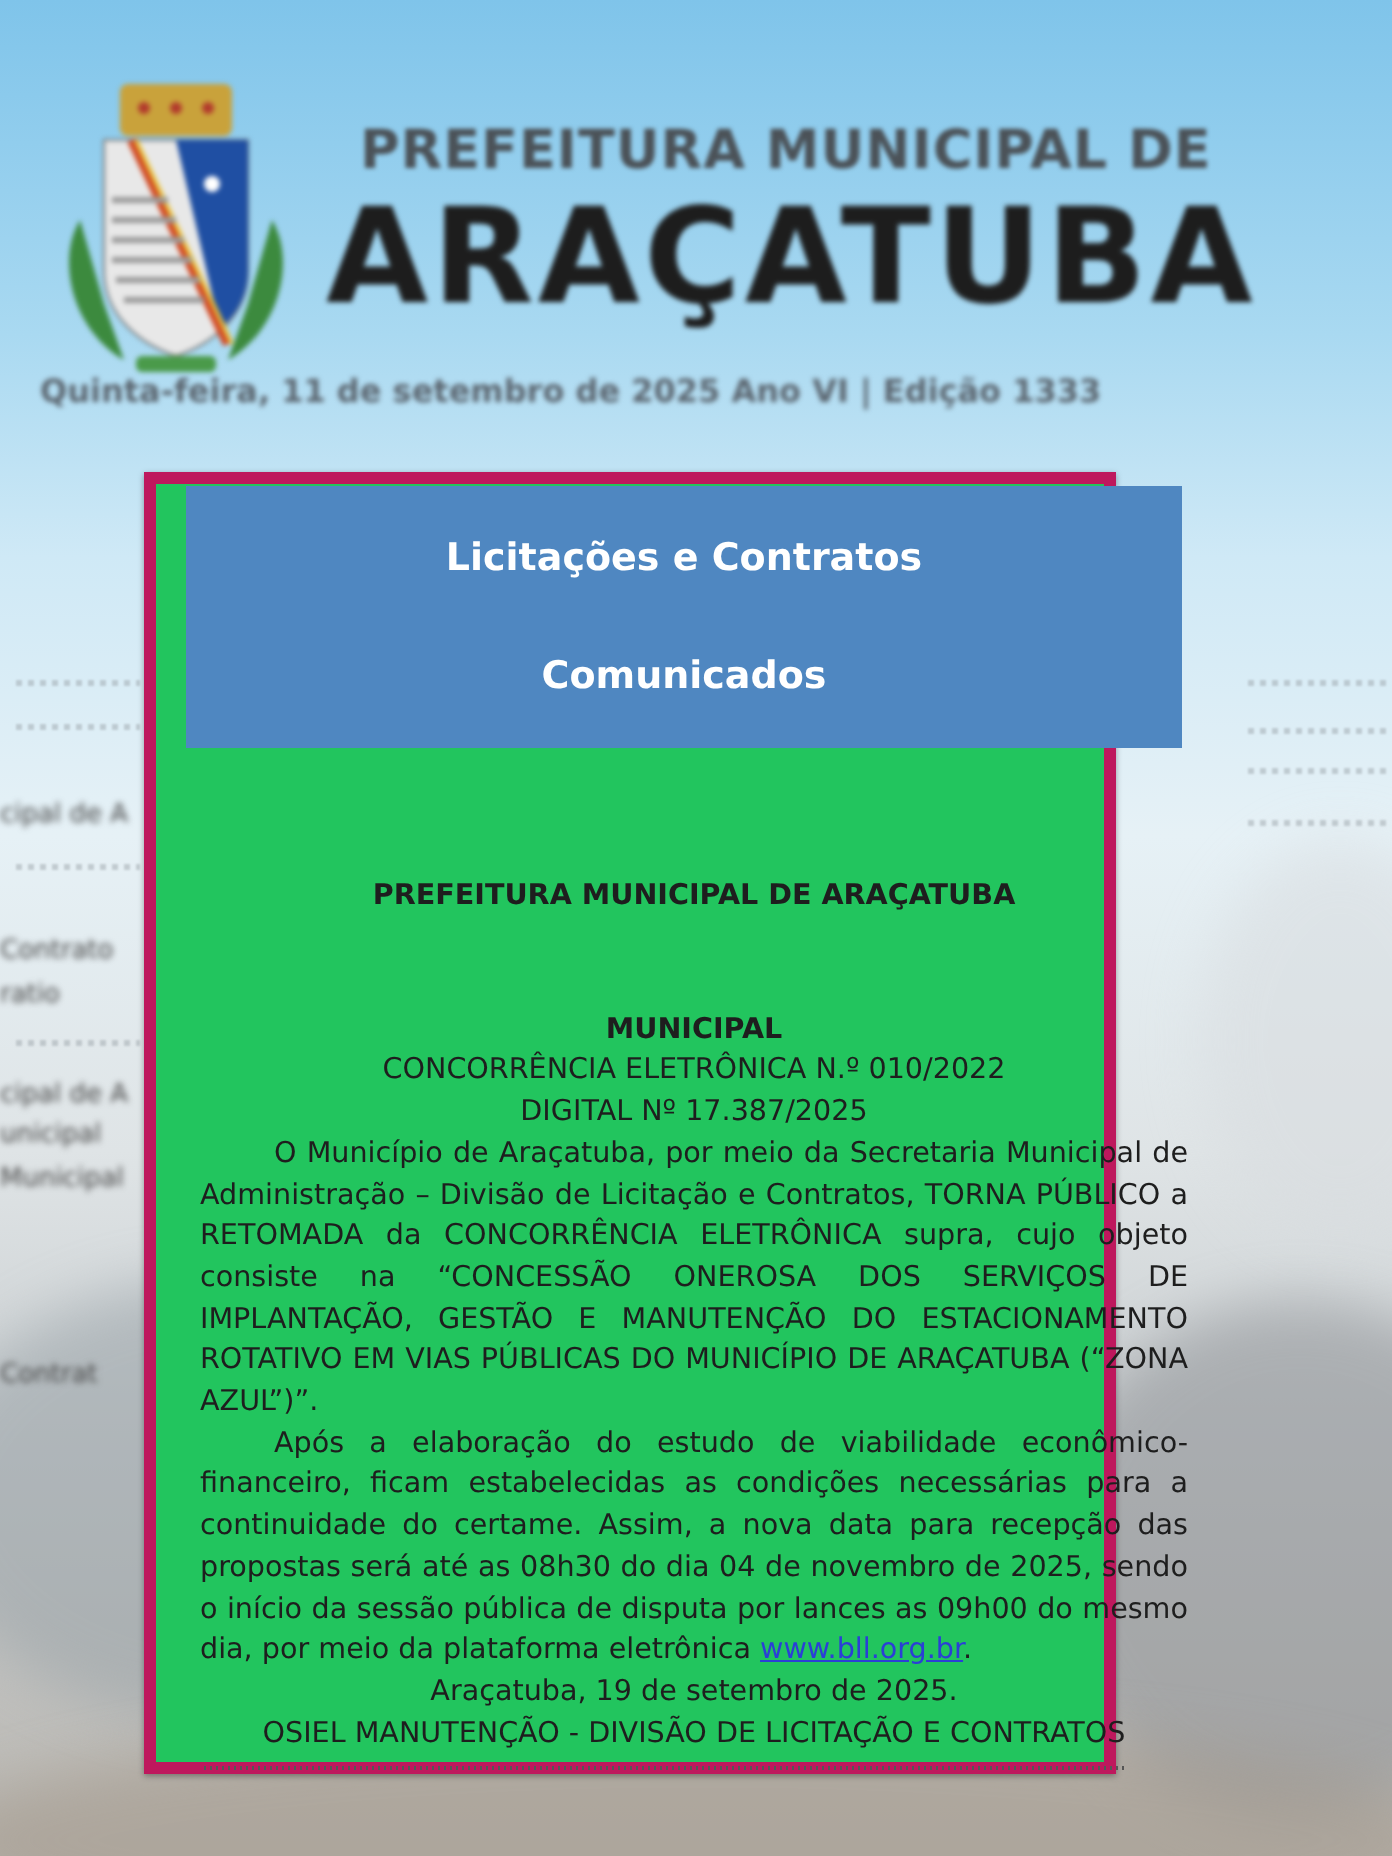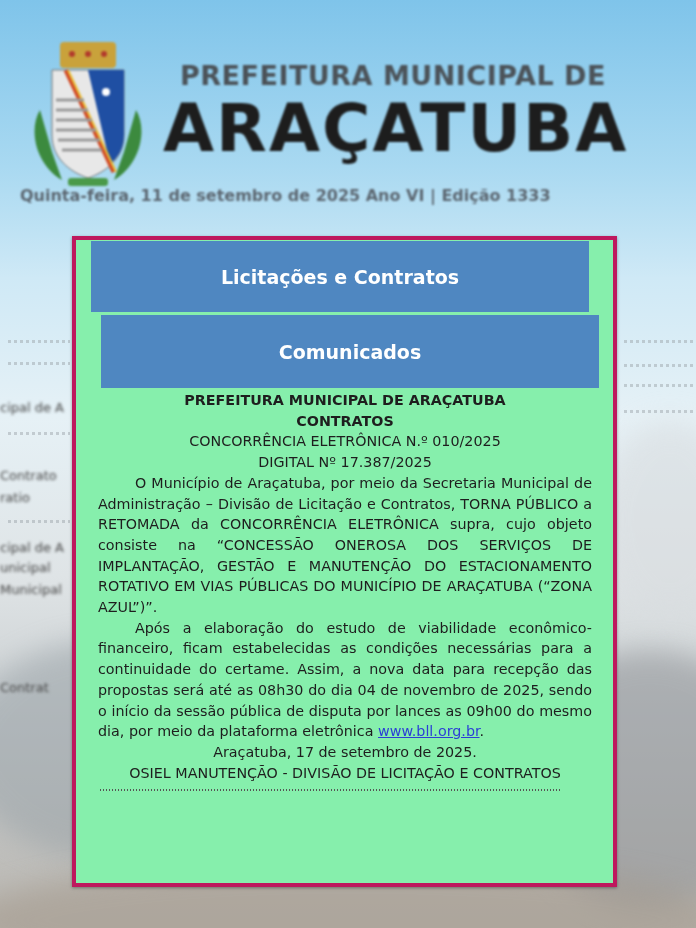--- a/index.html
+++ b/index.html
@@ -21,37 +21,37 @@
     letter-spacing:2px; filter: blur(1.2px); white-space:nowrap; font-family:"DejaVu Sans", sans-serif;
   }
   .mast-date {
     position:absolute; left:20px; top:186px; font-size:16px; font-weight:bold; color:#5b6670;
     filter: blur(1.3px); white-space:nowrap;
   }
   .bg-line { position:absolute; height:3px; background: repeating-linear-gradient(90deg, #98a0a6 0 3px, transparent 3px 6px); opacity:.45; filter: blur(.6px); }
   .bg-word { position:absolute; font-size:13px; color:#444; filter: blur(1.6px); white-space:nowrap; }
 
   .card {
-    position:absolute; left:72px; top:236px; width:545px; height:651px;
-    background:#86efac; border:4px solid #be185d; box-shadow: 0 1px 3px rgba(0,0,0,.35);
+    position:absolute; left:72px; top:236px; width:486px; height:651px;
+    background:#22c55e; border:6px solid #be185d; box-shadow: 0 1px 3px rgba(0,0,0,.35);
     box-sizing:border-box;
   }
   .band {
     position:absolute; left:15px; width:498px; background:#4f87c1; color:#fff;
     font-weight:bold; font-size:19px; text-align:center;
     display:flex; align-items:center; justify-content:center;
   }
   .band1 { top:1px; height:71px; }
-  .band2 { top:75px; height:73px;margin-left:10px; }
+  .band2 { top:59px; height:73px; }
   .content {
     position:absolute; left:22px; top:150px; width:494px;
     font-size:14.3px; line-height:20.7px; color:#1e1e1e;
   }
   .center { text-align:center; }
-  .bold { font-weight:bold; }
+  .bold { font-weight:bold;margin-top:46px; }
   .para { text-align:justify; text-indent:37px; }
   a.link { color:#2b3fd6; text-decoration:underline; }
   .dots {
     margin-top:6px; height:2px; width:462px; margin-left:2px;
     background: repeating-linear-gradient(90deg, #555 0 1px, transparent 1px 3px);
   }
 </style>
 </head>
 <body>
 
@@ -110,22 +110,22 @@
 <div class="card">
   <div class="band band1">
     <span>Licitações e Contratos</span>
   </div>
   <div class="band band2">
     <span>Comunicados</span>
   </div>
 
   <div class="content">
     <div class="center bold">PREFEITURA MUNICIPAL DE ARAÇATUBA</div>
-    <div class="center bold">CONTRATOS</div>
-    <div class="center">CONCORRÊNCIA ELETRÔNICA N.º 010/2025</div>
+    <div class="center bold">MUNICIPAL</div>
+    <div class="center">CONCORRÊNCIA ELETRÔNICA N.º 010/2022</div>
     <div class="center">DIGITAL Nº 17.387/2025</div>
     <div class="para">O Município de Araçatuba, por meio da Secretaria Municipal de Administração – Divisão de Licitação e Contratos, TORNA PÚBLICO a RETOMADA da CONCORRÊNCIA ELETRÔNICA supra, cujo objeto consiste na “CONCESSÃO ONEROSA DOS SERVIÇOS DE IMPLANTAÇÃO, GESTÃO E MANUTENÇÃO DO ESTACIONAMENTO ROTATIVO EM VIAS PÚBLICAS DO MUNICÍPIO DE ARAÇATUBA (“ZONA AZUL”)”.</div>
     <div class="para"><span>Após a elaboração do estudo de viabilidade econômico-financeiro, ficam estabelecidas as condições necessárias para a continuidade do certame. Assim, a nova data para recepção das propostas será até as 08h30 do dia 04 de novembro de 2025, sendo o início da sessão pública de disputa por lances as 09h00 do mesmo dia, por meio da plataforma eletrônica</span> <a class="link" href="#">www.bll.org.br</a><span>.</span></div>
-    <div class="center">Araçatuba, 17 de setembro de 2025.</div>
+    <div class="center">Araçatuba, 19 de setembro de 2025.</div>
     <div class="center">OSIEL MANUTENÇÃO - DIVISÃO DE LICITAÇÃO E CONTRATOS</div>
     <div class="dots"></div>
   </div>
 </div>
 
 </body></html>

